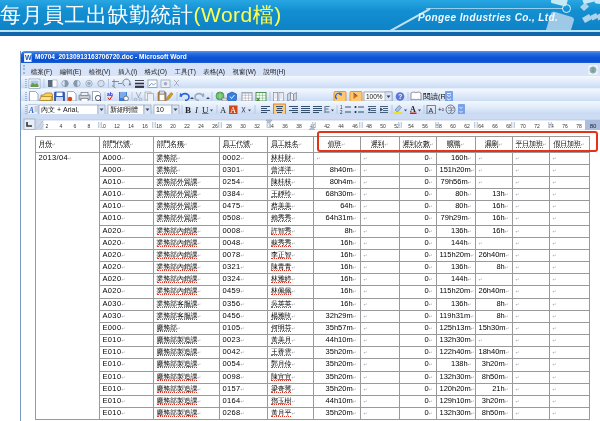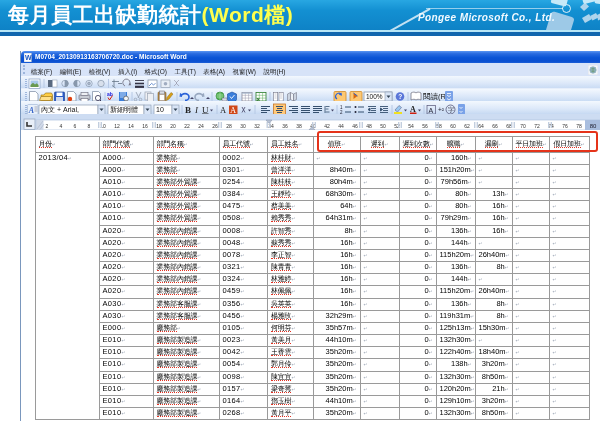--- a/index.html
+++ b/index.html
@@ -4,21 +4,21 @@
 <style>
 * { margin:0; padding:0; box-sizing:border-box; }
 html,body { width:600px; height:421px; background:#fff; font-family:"Liberation Sans",sans-serif; overflow:hidden; }
 #stage { position:absolute; left:0; top:0; width:600px; height:421px; overflow:hidden; }
 .abs { position:absolute; }
 
 
 #banner { left:0; top:0; width:600px; height:30px; background:linear-gradient(180deg,#28a7e2 0%,#1390d2 35%,#0e82c6 100%); }
 #banner-line { left:0; top:30px; width:600px; height:2px; background:#b8e6f6; }
 #banner-dark { left:0; top:32px; width:600px; height:4px; background:#1166ae; }
-#title { left:0px; top:1px; font-size:21px; font-weight:bold; color:#fff; letter-spacing:0.5px; white-space:nowrap;margin-left:8px; }
+#title { left:0px; top:1px; font-size:21px; font-weight:normal; color:#fff; letter-spacing:0.5px; white-space:nowrap; }
 #title .y { color:#ffff4d; }
 #pongee { left:418px; top:12px; font-size:10px; font-style:italic; font-weight:bold; color:#f2faff; letter-spacing:0.4px; }
 .thinline { top:8px; height:1px; background:rgba(255,255,255,0.55); }
 #ring { left:562px; top:4px; width:9px; height:9px; border:1.5px solid rgba(255,255,255,0.85); border-radius:50%; }
 #diag { left:383px; top:20px; width:50px; height:1.5px; background:rgba(255,255,255,0.75); transform:rotate(-29deg); }
 
 
 #titlebar { left:0; top:0; width:580px; height:12px; border-top-left-radius:4px;
   background:linear-gradient(180deg,#5a96f2 0%,#2a6ce0 22%,#0b55d6 55%,#0a4fd0 85%,#1c5fd8 100%);
   color:#fff; font-size:6.5px; font-weight:bold; letter-spacing:0px; white-space:nowrap; }
@@ -62,21 +62,21 @@
     </g>
     <g fill="#c6e9f8">
       <rect x="32" y="-8" width="16" height="13" rx="2" transform="rotate(14 40 -2)"></rect>
       <rect x="62" y="-8" width="13" height="11" rx="2" transform="rotate(-14 68 -3)"></rect>
       <rect x="75" y="-5" width="10" height="9" rx="2" transform="rotate(8 80 -1)"></rect>
     </g>
   </svg>
   <div class="abs" id="banner-line"></div>
   <div class="abs" id="banner-dark"></div>
   <div class="abs" id="title">每月員工出缺勤統計<span class="y">(Word檔)</span></div>
-  <div class="abs" id="pongee">Pongee Microsoft Co., Ltd.</div>
+  <div class="abs" id="pongee">Pongee Industries Co., Ltd.</div>
 
   <div class="abs" id="win" style="left:20px; top:51px; width:580px; height:370px; overflow:hidden; border-left:1px solid #7a97bd;">
     <div class="abs" id="titlebar">
       <svg class="abs" style="left:3px;top:2px;" width="9" height="9" viewBox="0 0 9 9" xmlns="http://www.w3.org/2000/svg">
           <rect x="0" y="0" width="7.5" height="9" fill="#fff" stroke="#9ab" stroke-width="0.5"></rect>
           <text x="1" y="7" font-size="7" fill="#1b56c0" font-weight="bold" font-family="Liberation Sans">W</text>
         </svg>
       <span class="abs" style="left:14px;top:1.5px;">M0704_20130913163706720.doc - Microsoft Word</span>
     </div>
     <div class="abs" id="menubar">

